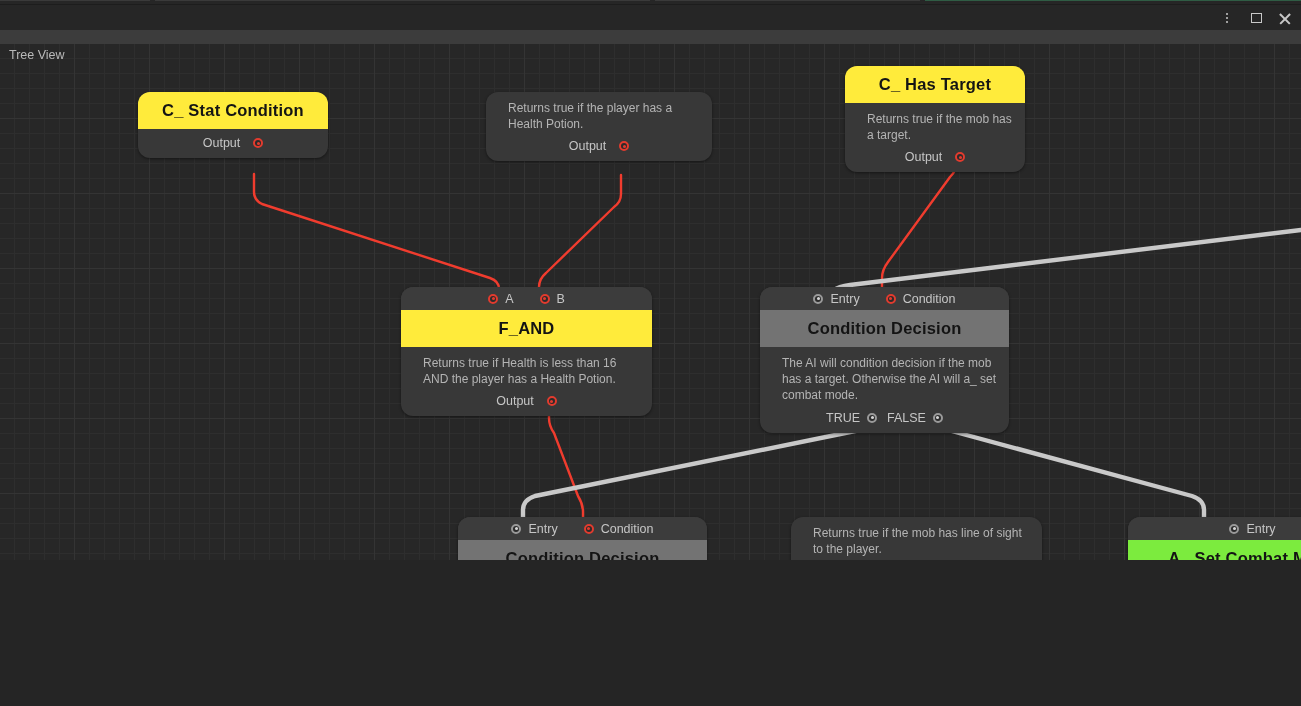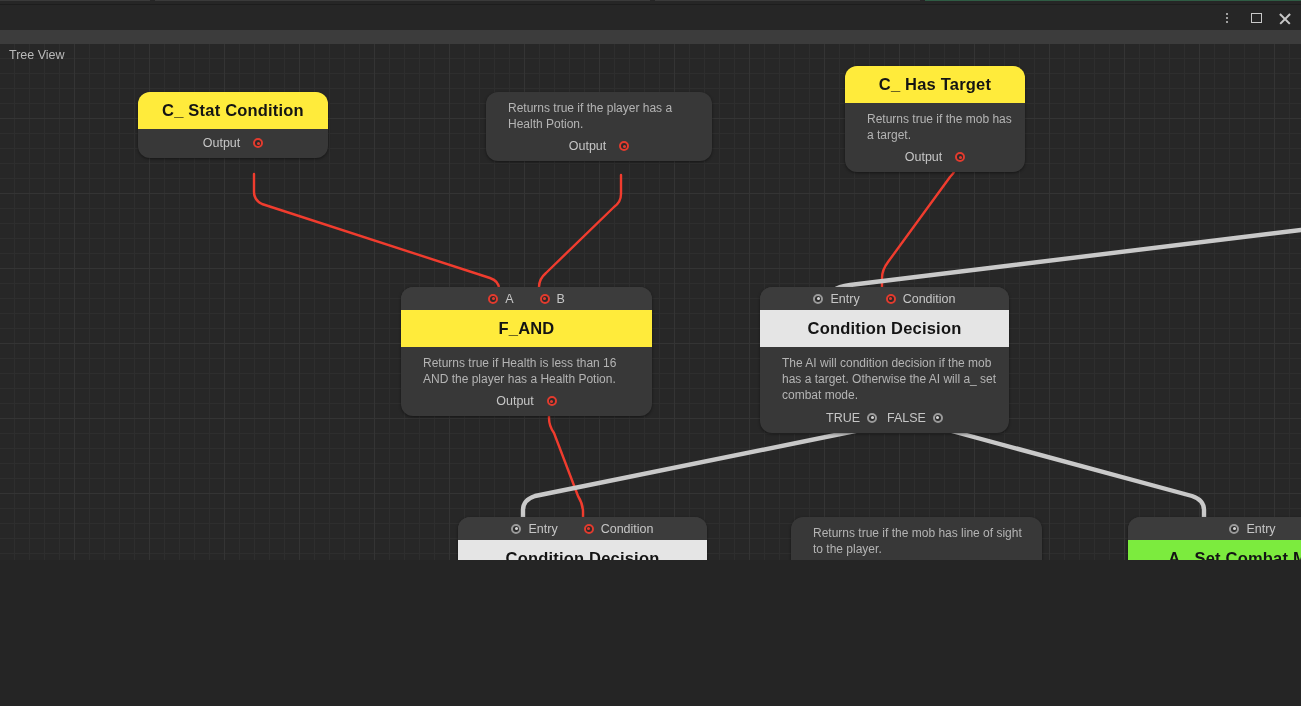--- a/index.html
+++ b/index.html
@@ -96,21 +96,21 @@
   .portbar.spread { gap: 26px; }
   .node-header {
     font-size: 16.5px; font-weight: bold;
     text-align: center;
     padding: 9px 6px;
     color: #141414;
     letter-spacing: .2px;
     white-space: nowrap;
   }
   .node-header.yellow { background: #ffeb3b; }
-  .node-header.blue   { background: #e5e5e5; }
+  .node-header.blue   { background: #737373; }
   .node-header.green  { background: #7ceb3e; }
   .node-body {
     padding: 8px 10px 0 22px;
     font-size: 12px;
     line-height: 1.35;
     color: #b4b4b4;
   }
   .node-footer {
     display: flex; align-items: center; justify-content: center;
     gap: 13px;

